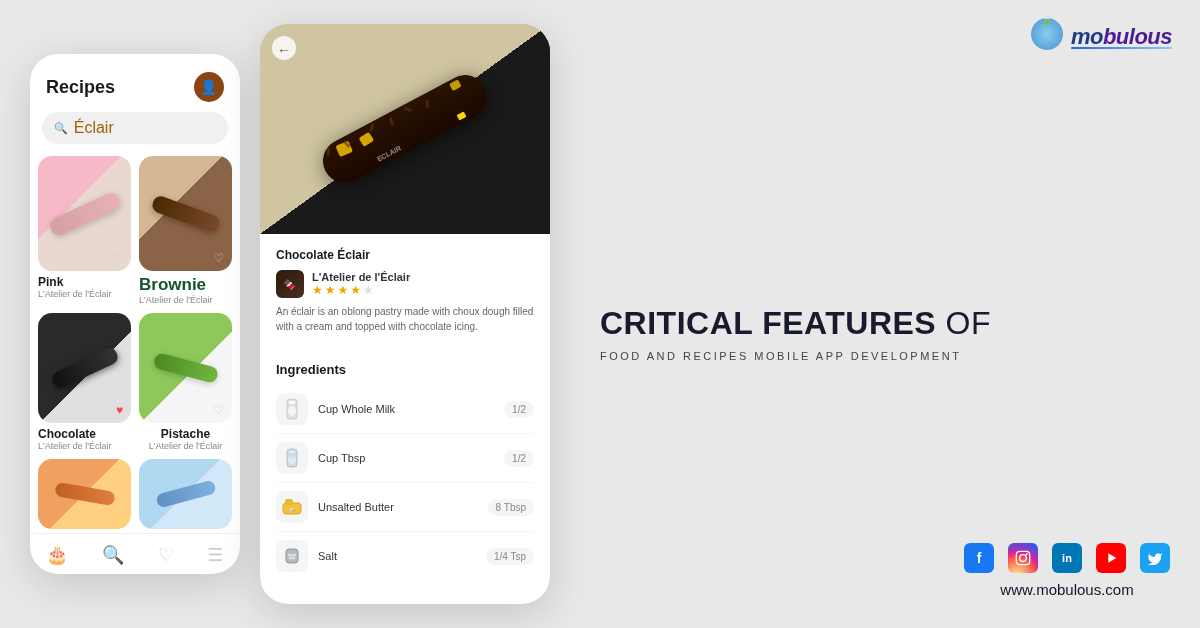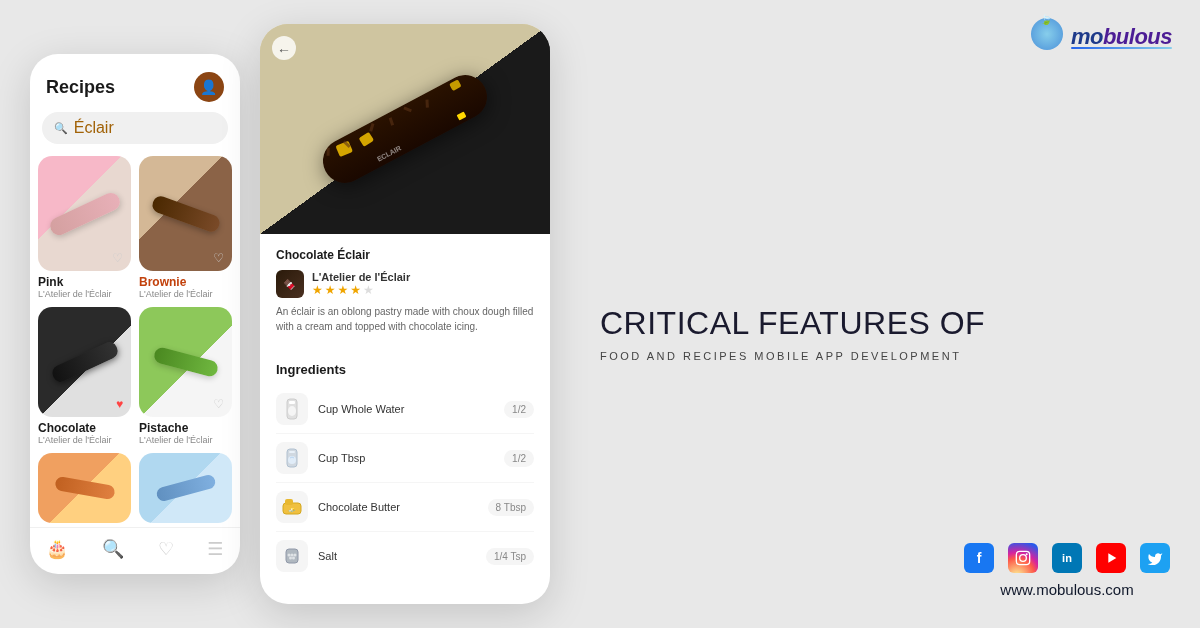--- a/index.html
+++ b/index.html
@@ -322,21 +322,21 @@
             </div>
           </div>
 
           <div style="flex:1;">
             <div class="card-wrapper">
               <div style="height:115px; border-radius:14px; background: linear-gradient(135deg, #d4b896 40%, #8b6347 40%); position:relative; overflow:hidden;">
                 <div style="position:absolute; top:50%; left:50%; transform:translate(-50%,-50%) rotate(20deg); width:70px; height:17px; background:linear-gradient(to right,#4a2800,#7a4a28); border-radius:8px; box-shadow:0 2px 6px rgba(0,0,0,0.3);"></div>
                 <span style="position:absolute; bottom:6px; right:8px; font-size:12px; color:#ccc;">♡</span>
               </div>
               <div style="margin-top:4px;">
-                <div style="font-size:12px; font-weight:700; color:#c2410c;">Brownie</div>
+                <div style="font-size:17px; font-weight:700; color:#14532d;">Brownie</div>
                 <div style="font-size:9px; color:#888;">L'Atelier de l'Éclair</div>
               </div>
             </div>
           </div>
         </div>
 
         <div style="display:flex; gap:8px; margin-bottom:8px;">
 
           <div style="flex:1;">
             <div class="card-wrapper">
@@ -344,21 +344,21 @@
                 <div style="position:absolute; top:50%; left:50%; transform:translate(-50%,-50%) rotate(-25deg); width:70px; height:17px; background:linear-gradient(to right,#111,#333); border-radius:8px; box-shadow:0 2px 6px rgba(0,0,0,0.5);"></div>
                 <span style="position:absolute; bottom:6px; right:8px; font-size:12px; color:#ff4444;">♥</span>
               </div>
               <div style="margin-top:4px;">
                 <div style="font-size:12px; font-weight:700; color:#1a1a1a;">Chocolate</div>
                 <div style="font-size:9px; color:#888;">L'Atelier de l'Éclair</div>
               </div>
             </div>
           </div>
 
-          <div style="flex:1;">
+          <div style="flex:1;text-align:center;">
             <div class="card-wrapper">
               <div style="height:110px; border-radius:14px; background: linear-gradient(135deg, #8dc85a 55%, #f5f5f5 55%); position:relative; overflow:hidden;">
                 <div style="position:absolute; top:50%; left:50%; transform:translate(-50%,-50%) rotate(15deg); width:65px; height:16px; background:linear-gradient(to right,#4a8820,#70b840); border-radius:8px; box-shadow:0 2px 6px rgba(0,0,0,0.2);"></div>
                 <span style="position:absolute; bottom:6px; right:8px; font-size:12px; color:#ccc;">♡</span>
               </div>
               <div style="margin-top:4px;">
                 <div style="font-size:12px; font-weight:700; color:#1a1a1a;">Pistache</div>
                 <div style="font-size:9px; color:#888;">L'Atelier de l'Éclair</div>
               </div>
             </div>
@@ -438,21 +438,21 @@
         <div class="ingredients-title">Ingredients</div>
 
         <div class="ingredient-row">
           <div class="ingredient-icon">
             <svg width="20" height="24" viewBox="0 0 20 24" fill="none">
               <rect x="5" y="2" width="10" height="20" rx="3" fill="#e0e0e0" stroke="#ccc" stroke-width="1"></rect>
               <rect x="7" y="4" width="6" height="3" rx="1" fill="#fff"></rect>
               <ellipse cx="10" cy="14" rx="4" ry="5" fill="#f5f5f5"></ellipse>
             </svg>
           </div>
-          <span class="ingredient-name">Cup Whole Water</span>
+          <span class="ingredient-name">Cup Whole Milk</span>
           <span class="ingredient-amount">1/2</span>
         </div>
 
         <div class="ingredient-row">
           <div class="ingredient-icon">
             <svg width="20" height="24" viewBox="0 0 20 24" fill="none">
               <rect x="5" y="3" width="10" height="18" rx="3" fill="#d0d8e0" stroke="#b0c0d0" stroke-width="1"></rect>
               <rect x="7" y="5" width="6" height="2" rx="1" fill="#e8f0f8"></rect>
               <ellipse cx="10" cy="14" rx="4" ry="4" fill="#e0ecf8"></ellipse>
               <path d="M 8 12 Q 10 10 12 12" stroke="#b8d4f0" stroke-width="1" fill="none"></path>
@@ -463,21 +463,21 @@
         </div>
 
         <div class="ingredient-row">
           <div class="ingredient-icon">
             <svg width="22" height="20" viewBox="0 0 22 20" fill="none">
               <rect x="2" y="6" width="18" height="11" rx="3" fill="#f0c040" stroke="#d4a820" stroke-width="1"></rect>
               <rect x="4" y="2" width="8" height="6" rx="2" fill="#e8b830"></rect>
               <text x="11" y="15" font-size="6" fill="#c49010" text-anchor="middle">🧈</text>
             </svg>
           </div>
-          <span class="ingredient-name">Chocolate Butter</span>
+          <span class="ingredient-name">Unsalted Butter</span>
           <span class="ingredient-amount">8 Tbsp</span>
         </div>
 
 
         <div class="ingredient-row" style="border-bottom:none;">
           <div class="ingredient-icon">
             <svg width="22" height="24" viewBox="0 0 22 24" fill="none">
               <rect x="5" y="5" width="12" height="14" rx="3" fill="#b0b8c0" stroke="#9098a8" stroke-width="1"></rect>
               <circle cx="8" cy="11" r="1.5" fill="#fff" opacity="0.6"></circle>
               <circle cx="11" cy="11" r="1.5" fill="#fff" opacity="0.6"></circle>
@@ -489,21 +489,21 @@
           <span class="ingredient-name">Salt</span>
           <span class="ingredient-amount">1/4 Tsp</span>
         </div>
       </div>
     </div>
   </div>
 
   <div style="flex:1; display:flex; flex-direction:column; justify-content:center; align-items:flex-start; padding-left: 30px;">
     <div style="margin-top: 40px;">
       <div style="font-size:32px; font-weight:900; color:#1a1a2e; line-height:1.2; letter-spacing:0.5px;">
-        <span style="font-weight:400; color:#1a1a2e;">CRITICAL FEATURES</span>
+        <span style="font-weight:700; color:#1a1a2e;">CRITICAL FEATURES</span>
         <span style="font-weight:400; color:#1a1a2e;"> <span>OF</span></span>
       </div>
       <div style="font-size:11px; font-weight:400; color:#444; letter-spacing:2.5px; margin-top:6px; text-transform:uppercase; line-height:1.4;">FOOD AND RECIPES MOBILE APP DEVELOPMENT</div>
     </div>
   </div>
 </div>
 
 <div class="social-bar">
   <div class="social-icons-row">
     <div class="social-icon si-fb" style="font-size:14px; font-weight:900;">f</div>

